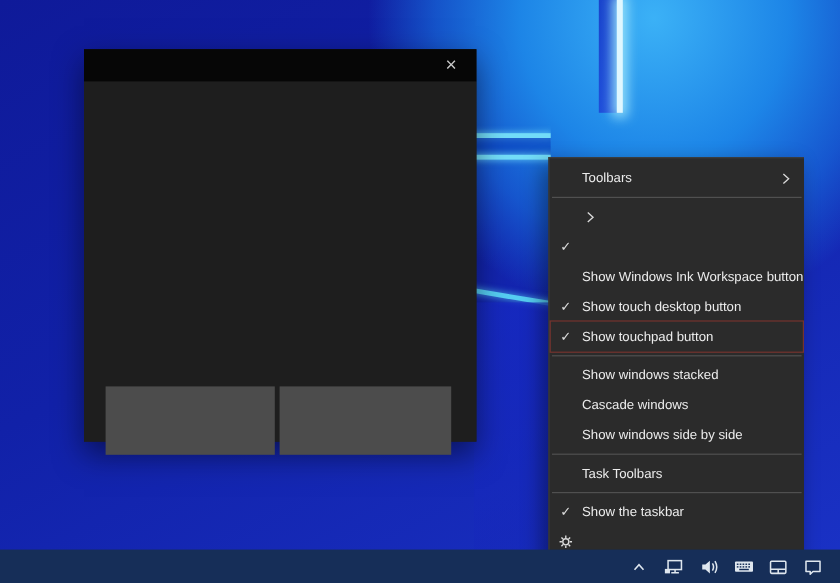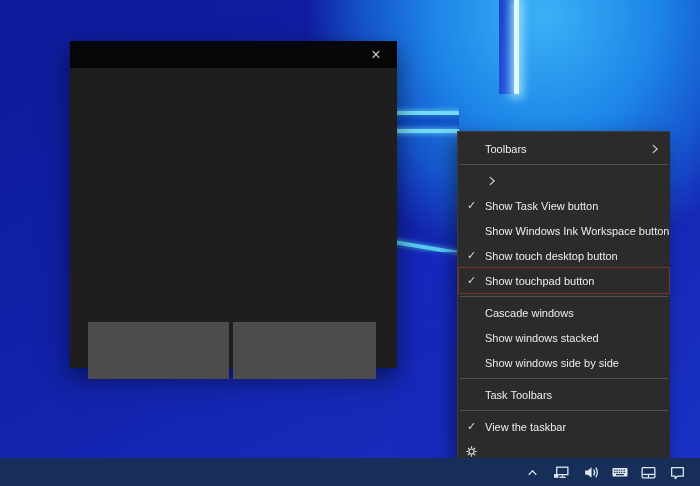--- a/index.html
+++ b/index.html
@@ -103,21 +103,20 @@
       <span class="mi-check"></span>
       <span class="mi-arrow">
         <svg class="icon-svg" width="14" height="14" viewBox="0 0 16 16">
             <polyline points="5.5,3.5 10.5,8 5.5,12.5" fill="none" stroke="currentColor" stroke-width="1.3"></polyline>
           </svg>
       </span>
     </div>
 
     <div class="menu-item">
       <span class="mi-check">✓</span>
-      <span class="mi-label">Show Task View button</span>
     </div>
 
     <div class="menu-item">
       <span class="mi-check"></span>
       <span class="mi-label">Show Windows Ink Workspace button</span>
     </div>
 
     <div class="menu-item">
       <span class="mi-check">✓</span>
       <span class="mi-label">Show touch desktop button</span>
@@ -125,46 +124,46 @@
 
     <div class="menu-item annotated">
       <span class="mi-check">✓</span>
       <span class="mi-label">Show touchpad button</span>
     </div>
 
     <div class="menu-sep"></div>
 
     <div class="menu-item">
       <span class="mi-check"></span>
+      <span class="mi-label">Show windows stacked</span>
+    </div>
+
+    <div class="menu-item">
+      <span class="mi-check"></span>
       <span class="mi-label">Cascade windows</span>
     </div>
 
     <div class="menu-item">
       <span class="mi-check"></span>
-      <span class="mi-label">Show windows stacked</span>
-    </div>
-
-    <div class="menu-item">
-      <span class="mi-check"></span>
       <span class="mi-label">Show windows side by side</span>
     </div>
 
 
     <div class="menu-sep"></div>
 
     <div class="menu-item">
       <span class="mi-check"></span>
       <span class="mi-label">Task Toolbars</span>
     </div>
 
     <div class="menu-sep"></div>
 
     <div class="menu-item">
       <span class="mi-check">✓</span>
-      <span class="mi-label">View the taskbar</span>
+      <span class="mi-label">Show the taskbar</span>
     </div>
 
     <div class="menu-item">
       <span class="mi-check">
         <svg class="icon-svg" width="13" height="13" viewBox="0 0 16 16" style="margin:0 auto">
           <g fill="none" stroke="currentColor" stroke-width="1.4">
             <circle cx="8" cy="8" r="3.1"></circle>
             <path d="M8 1.6 V4 M8 12 V14.4 M1.6 8 H4 M12 8 H14.4 M3.5 3.5 L5.2 5.2 M10.8 10.8 L12.5 12.5 M12.5 3.5 L10.8 5.2 M5.2 10.8 L3.5 12.5"></path>
           </g>
         </svg>

